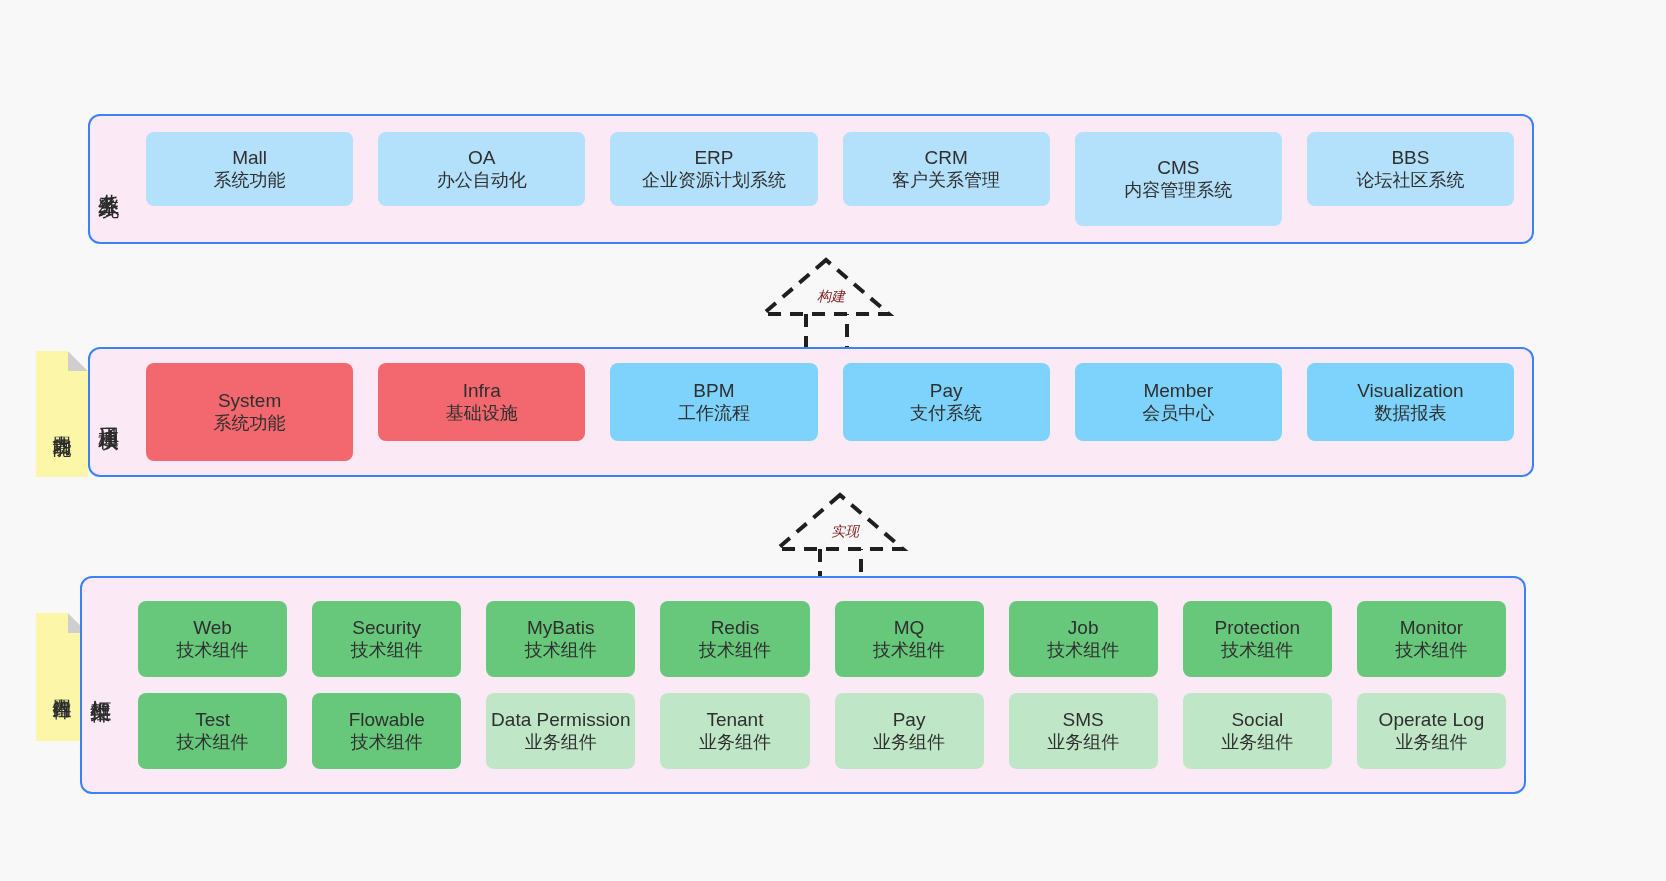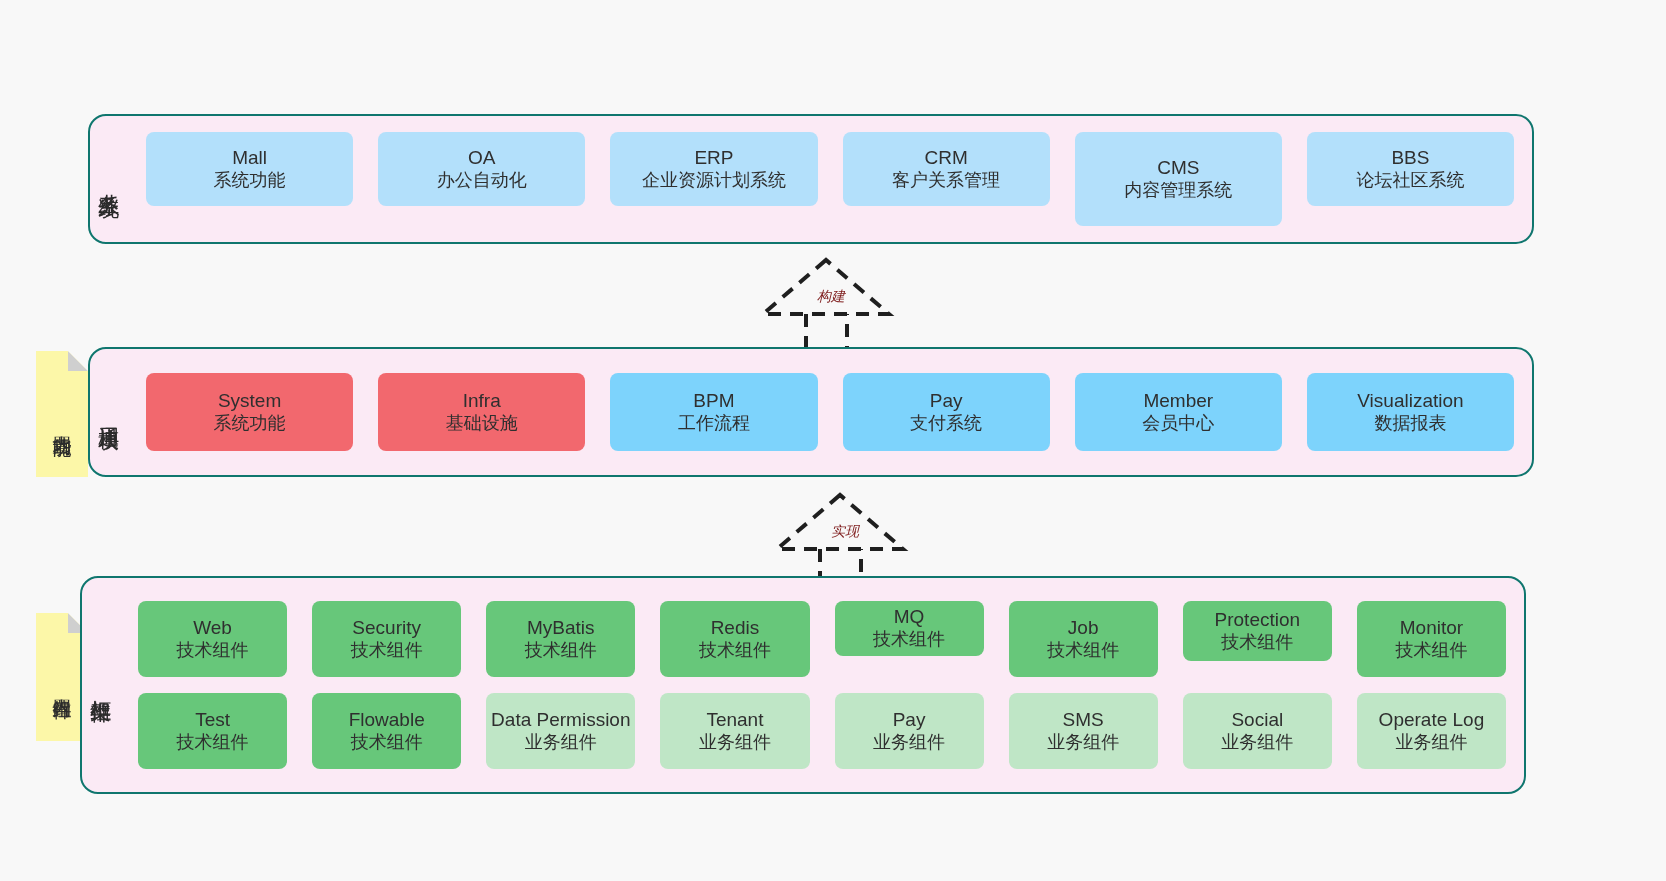--- a/index.html
+++ b/index.html
@@ -15,22 +15,22 @@
     position: relative;
     width: 1666px;
     height: 881px;
     background: #f8f8f8;
   }
 
   
   .layer {
     position: absolute;
     background: #fbeaf5;
-    border: 2px solid #0f766e;
-    border-radius: 18px;
+    border: 2px solid #3b82f6;
+    border-radius: 12px;
     display: flex;
     align-items: stretch;
   }
 
   .layer-title {
     width: 38px;
     flex: 0 0 38px;
     display: flex;
     align-items: center;
     justify-content: center;
@@ -181,21 +181,21 @@
   </div>
 
   <div class="note" style="left:36px; top:351px; height:126px;">
     <span>内置功能</span>
   </div>
 
   <div class="layer" id="layer-common" style="left:88px; top:347px; width:1446px; height:130px;">
     <div class="layer-title">通用模块</div>
     <div class="layer-body">
       <div class="row">
-        <div class="card red" style="height:78px">
+        <div class="card red" style="height:98px">
           <span class="t1">System</span>
           <span class="t2">系统功能</span>
         </div>
         <div class="card red" style="height:78px">
           <span class="t1">Infra</span>
           <span class="t2">基础设施</span>
         </div>
         <div class="card pink" style="height:78px">
           <span class="t1">BPM</span>
           <span class="t2">工作流程</span>
@@ -242,29 +242,29 @@
           <span class="t2">技术组件</span>
         </div>
         <div class="card green" style="height:76px">
           <span class="t1">MyBatis</span>
           <span class="t2">技术组件</span>
         </div>
         <div class="card green" style="height:76px">
           <span class="t1">Redis</span>
           <span class="t2">技术组件</span>
         </div>
-        <div class="card green" style="height:55px">
+        <div class="card green" style="height:76px">
           <span class="t1">MQ</span>
           <span class="t2">技术组件</span>
         </div>
         <div class="card green" style="height:76px">
           <span class="t1">Job</span>
           <span class="t2">技术组件</span>
         </div>
-        <div class="card green" style="height:60px">
+        <div class="card green" style="height:76px">
           <span class="t1">Protection</span>
           <span class="t2">技术组件</span>
         </div>
         <div class="card green" style="height:76px">
           <span class="t1">Monitor</span>
           <span class="t2">技术组件</span>
         </div>
       </div>
 
       <div class="row">

